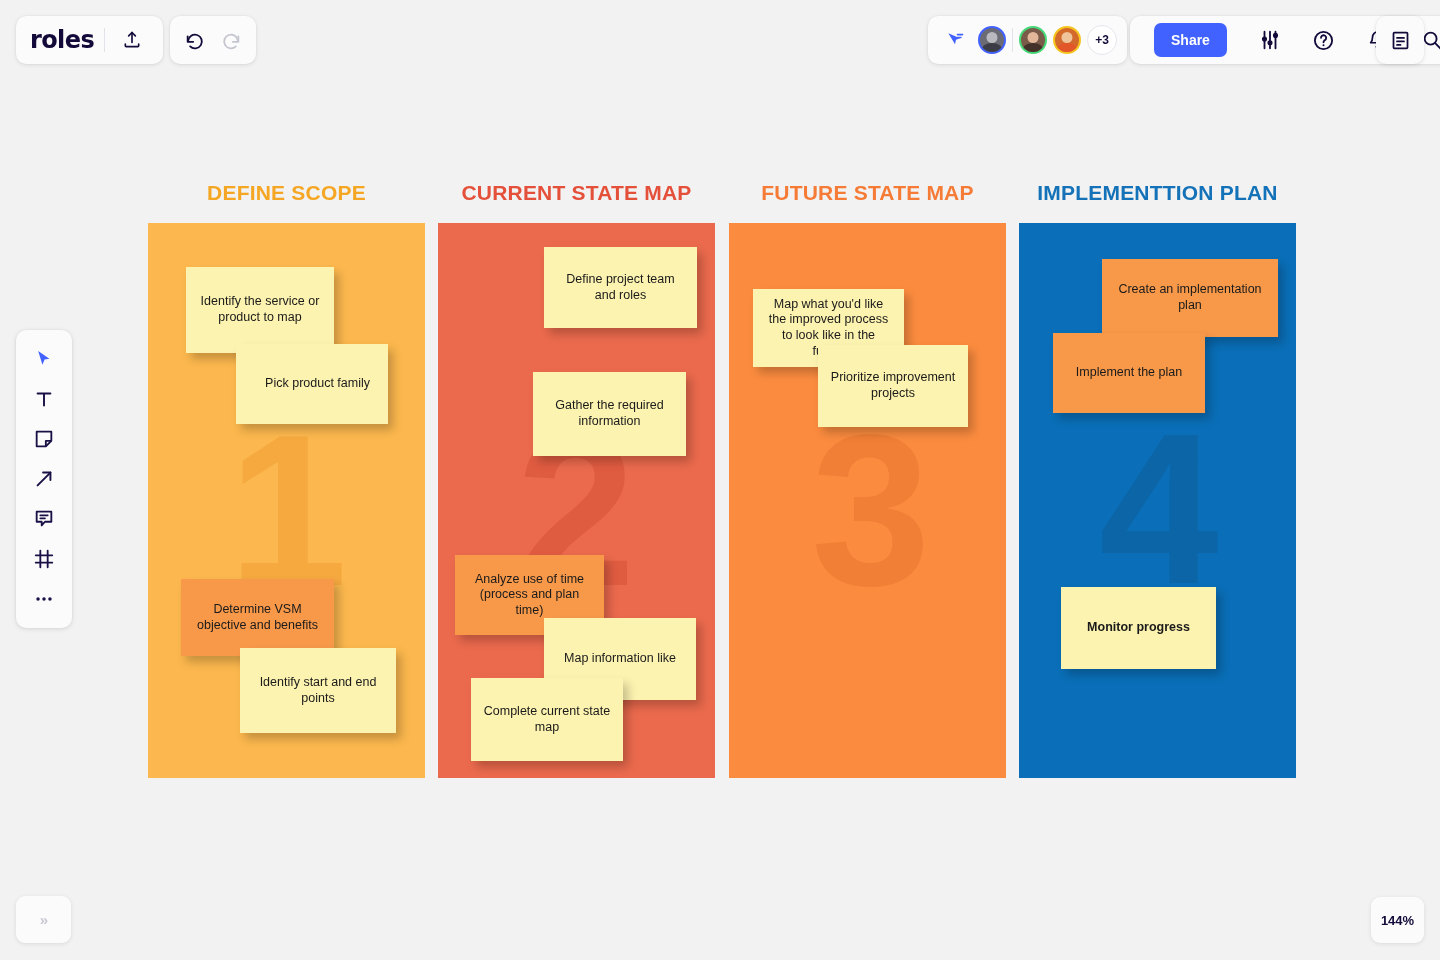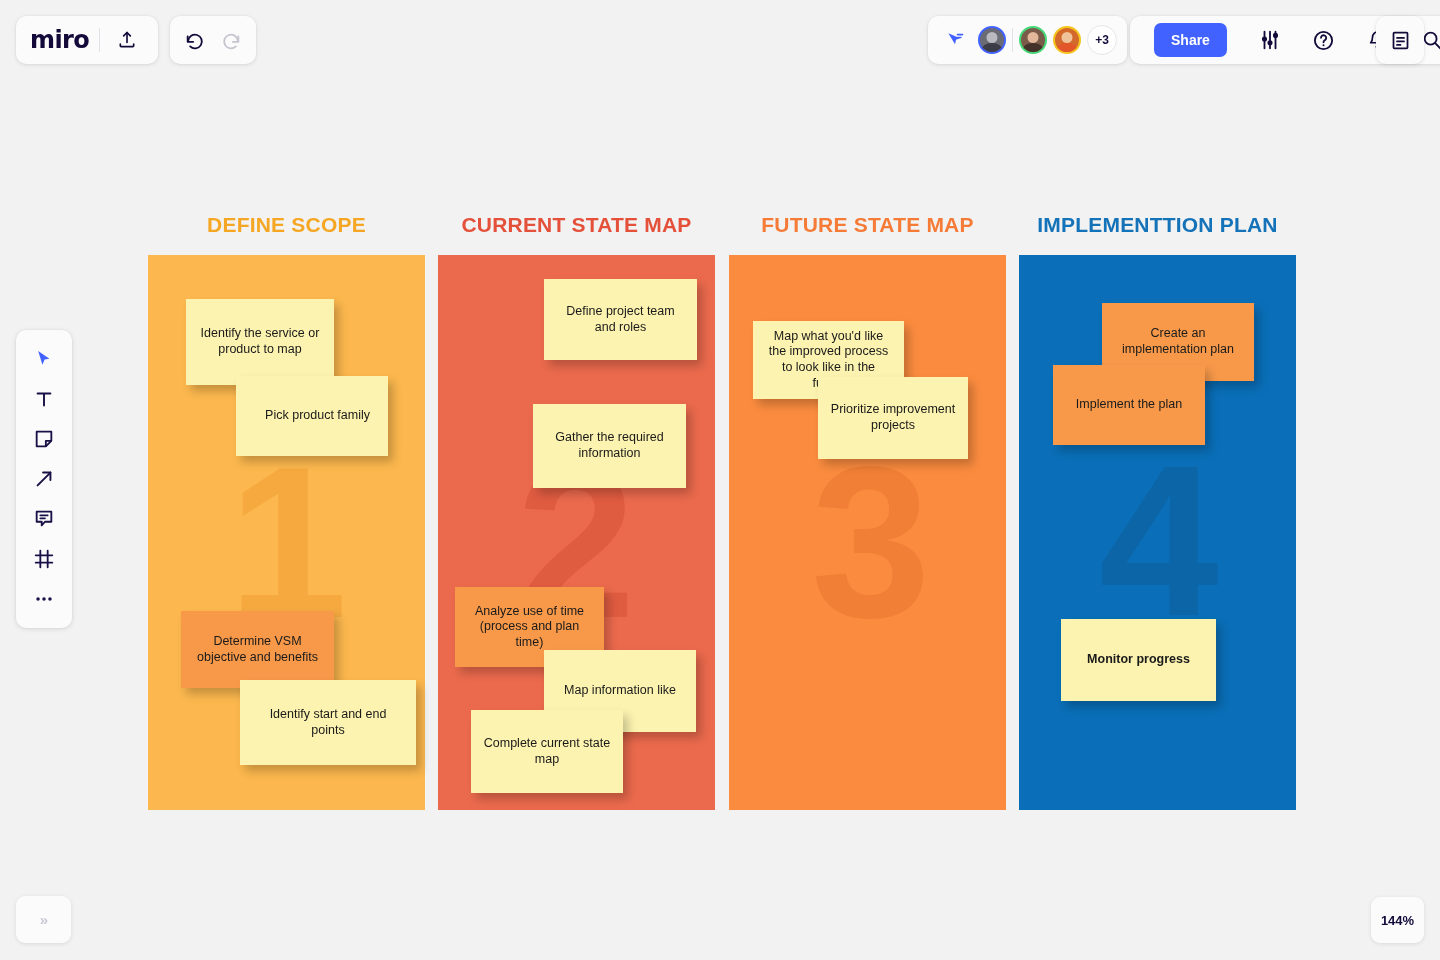--- a/index.html
+++ b/index.html
@@ -97,21 +97,21 @@
   #zoom-btn {
     position: absolute; left: 1371px; top: 897px;
     width: 53px; height: 46px; background: #fbfbfc;
     border-radius: 9px; display: flex; align-items: center; justify-content: center;
     box-shadow: 0 1px 4px rgba(0,0,0,.10); cursor: pointer;
     color: #130a3a; font-size: 13px; font-weight: 700;
   }
 
   
   #board { position: absolute; left: 0; top: 0; width: 1440px; height: 960px; pointer-events: none; }
-  .col-wrap { position: absolute; pointer-events: auto; margin-top: 32px; }
+  .col-wrap { position: absolute; pointer-events: auto; }
   .col-title {
     position: absolute; top: -42px; left: 0; width: 100%;
     text-align: center; font-size: 21px; font-weight: 700;
     font-family: "Liberation Sans", sans-serif;
     letter-spacing: 0.2px; white-space: nowrap;
   }
   .col-body {
     position: absolute; left: 0; top: 0; width: 100%; height: 100%;
     overflow: hidden;
   }
@@ -140,21 +140,21 @@
   <div id="board">
 
     <div class="col-wrap" style="left:148px; top:223px; width:277px; height:555px;">
       <div class="col-title" style="color:#f5a623">DEFINE SCOPE</div>
       <div class="col-body" style="background:#fcb84e;">
         <div class="bignum" style="left:80px; top:180px; color:#f5a93f;">1</div>
       </div>
       <div class="note yellow" style="left:38px; top:44px; width:148px; height:86px;">Identify the service or product to map</div>
       <div class="note yellow right" style="left:88px; top:121px; width:152px; height:80px; padding-right:18px;">Pick product family</div>
       <div class="note orange" style="left:33px; top:356px; width:153px; height:77px;">Determine VSM objective and benefits</div>
-      <div class="note yellow" style="left:92px; top:425px; width:176px; height:85px;">Identify start and end points</div>
+      <div class="note yellow" style="left:92px; top:425px; width:156px; height:85px;">Identify start and end points</div>
     </div>
 
     <div class="col-wrap" style="left:438px; top:223px; width:277px; height:555px;">
       <div class="col-title" style="color:#e4503a">CURRENT STATE MAP</div>
       <div class="col-body" style="background:#eb6a4d;">
         <div class="bignum" style="left:78px; top:180px; color:#e05c41;">2</div>
       </div>
       <div class="note yellow" style="left:106px; top:24px; width:153px; height:81px;">Define project team and roles</div>
       <div class="note yellow" style="left:95px; top:149px; width:153px; height:84px;">Gather the required information</div>
       <div class="note orange" style="left:17px; top:332px; width:149px; height:80px;">Analyze use of time (process and plan time)</div>
@@ -169,28 +169,28 @@
       </div>
       <div class="note yellow" style="left:24px; top:66px; width:151px; height:78px;">Map what you'd like the improved process to look like in the future</div>
       <div class="note yellow" style="left:89px; top:122px; width:150px; height:82px;">Prioritize improvement projects</div>
     </div>
 
     <div class="col-wrap" style="left:1019px; top:223px; width:277px; height:555px;">
       <div class="col-title" style="color:#1472b8">IMPLEMENTTION PLAN</div>
       <div class="col-body" style="background:#0a6fb8;">
         <div class="bignum" style="left:80px; top:178px; color:#0b65a6;">4</div>
       </div>
-      <div class="note orange" style="left:83px; top:48px; width:152px; height:78px;">Create an implementation plan</div>
+      <div class="note orange" style="left:83px; top:36px; width:176px; height:78px;">Create an implementation plan</div>
       <div class="note orange" style="left:34px; top:110px; width:152px; height:80px;">Implement the plan</div>
       <div class="note yellow" style="left:42px; top:364px; width:155px; height:82px;font-weight:bold;">Monitor progress</div>
     </div>
   </div>
 
   <div class="bar" id="logo-bar">
-    <span class="logo-text">miro</span>
+    <span class="logo-text">roles</span>
     <span class="vdiv"></span>
     <span class="icon-btn">
       <svg width="20" height="20" viewBox="0 0 24 24" fill="none" stroke="#130a3a" stroke-width="2" stroke-linecap="round" stroke-linejoin="round">
         <path d="M12 15V3"></path>
           <path d="M8 7l4-4 4 4"></path>
           <path d="M4 17v2a1 1 0 001 1h14a1 1 0 001-1v-2"></path>
       </svg>
     </span>
   </div>
 

